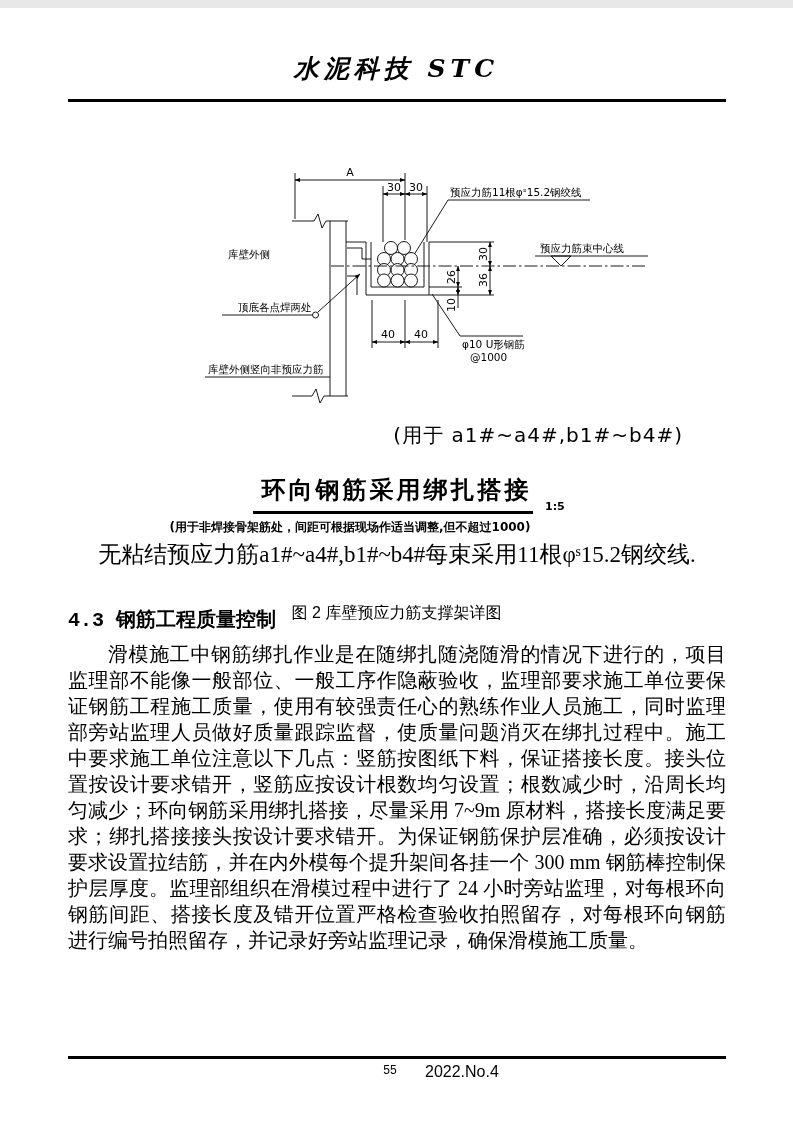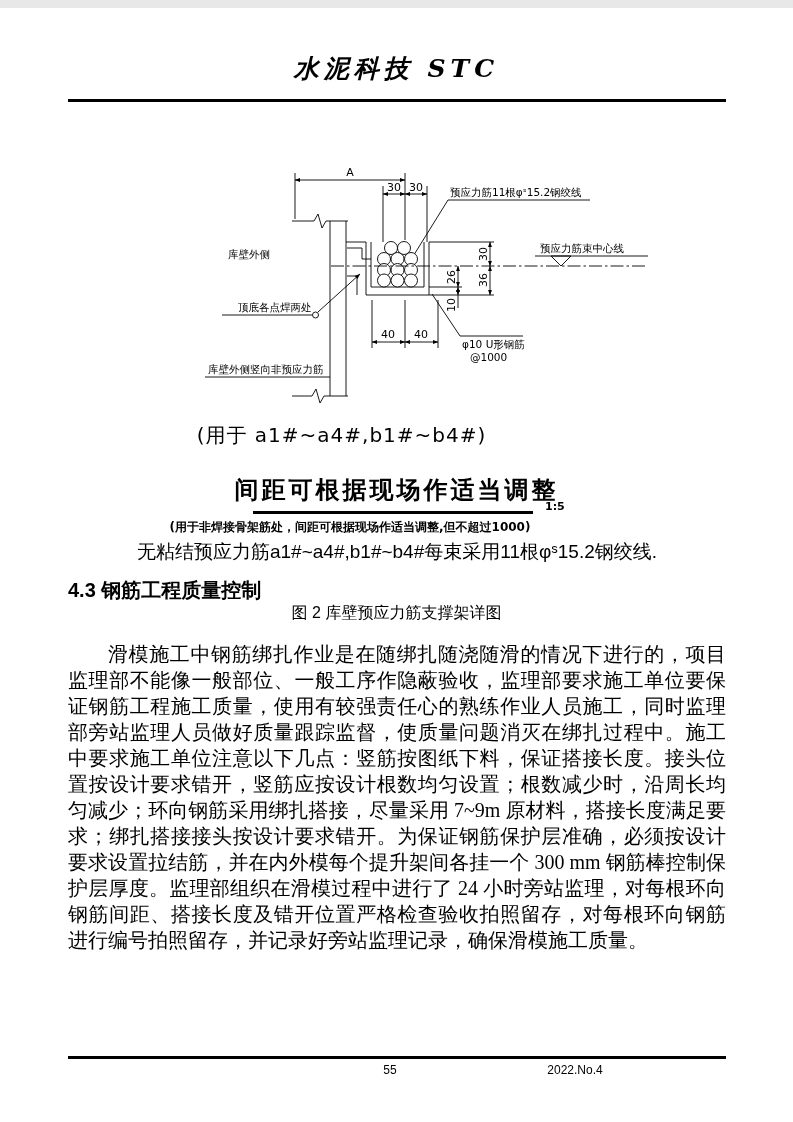--- a/index.html
+++ b/index.html
@@ -15,55 +15,55 @@
     font-size:25px;letter-spacing:5px;
   }
   .header-rule{top:91px;left:68px;width:658px;height:3px;background:#000;}
   
   .drawing{top:135px;left:190px;}
   .drawing text{font-family:"DejaVu Sans",sans-serif;fill:#000;}
   .drawing .dimtxt{font-size:11px;}
   .drawing .lbl{font-size:10.5px;}
   
   .usage-note{
-    top:414px;left:0;width:683px;text-align:center;
+    top:414px;left:0;width:683px;text-align:right;
     font-family:"DejaVu Sans",sans-serif;font-size:20px;letter-spacing:1px;
   }
   .fig-title{
     top:466px;left:0;width:793px;text-align:center;
     font-family:"DejaVu Sans",sans-serif;font-size:24px;font-weight:bold;letter-spacing:3px;
   }
   .fig-title-rule{top:503px;left:253px;width:280px;height:3px;background:#000;}
   .fig-scale{top:492px;left:545px;font-family:"DejaVu Sans",sans-serif;font-size:11px;font-weight:bold;}
   .fig-note1{
     top:511px;left:90px;width:520px;text-align:center;
     font-family:"DejaVu Sans",sans-serif;font-size:12px;font-weight:bold;
   }
   .fig-note2{
     top:531px;left:68px;width:658px;text-align:center;
-    font-family:Liberation Sans, sans-serif;font-size:19px;
+    font-family:Liberation Serif, serif;font-size:23px;
   }
   .fig-caption{
     top:595px;left:0;width:793px;text-align:center;
     font-family:"Liberation Sans",sans-serif;font-size:16px;
   }
   
   .sec-heading{
-    top:569px;left:68px;width:658px;
-    font-size:20px;font-weight:bold;font-family:Liberation Sans, sans-serif;
+    top:598px;left:68px;width:658px;
+    font-size:20px;font-weight:bold;font-family:Liberation Mono, monospace;
   }
   .body-par{
     top:633px;left:68px;width:658px;
     font-size:20px;line-height:26px;text-align:justify;text-justify:inter-ideograph;
     text-indent:2em;margin:0;
   }
   
   .footer-rule{top:1048px;left:68px;width:658px;height:3px;background:#000;}
   .footer-page{top:1055px;left:0;width:780px;text-align:center;font-size:12px;font-family:"Liberation Sans",sans-serif;}
-  .footer-issue{top:1055px;left:425px;width:300px;text-align:center;font-size:12px;font-family:"Liberation Sans",sans-serif;}
+  .footer-issue{top:1055px;left:425px;width:300px;text-align:left;font-size:16px;font-family:"Liberation Sans",sans-serif;}
 </style>
 </head>
 <body>
 
 <div class="page">
 
   <div class="abs journal-title">水泥科技 STC</div>
   <div class="abs header-rule"></div>
 
   <svg class="abs drawing" width="520" height="330" viewBox="190 135 520 330" stroke="#000" stroke-width="0.9" fill="none">
@@ -179,21 +179,21 @@
 
     <g>
       <line x1="432" y1="286" x2="460" y2="328"></line>
       <line x1="460" y1="328" x2="523" y2="328"></line>
       <text class="lbl" x="462" y="340" stroke="none">φ10 U形钢筋</text>
       <text class="lbl" x="470" y="353" stroke="none">@1000</text>
     </g>
   </svg>
 
   <div class="abs usage-note">(用于 a1#~a4#,b1#~b4#)</div>
-  <div class="abs fig-title">间距可根据现场作适当调整</div>
+  <div class="abs fig-title">环向钢筋采用绑扎搭接</div>
   <div class="abs fig-title-rule"></div>
   <div class="abs fig-scale">1:5</div>
   <div class="abs fig-note1">(用于非焊接骨架筋处，间距可根据现场作适当调整,但不超过1000)</div>
   <div class="abs fig-note2">无粘结预应力筋a1#~a4#,b1#~b4#每束采用11根φˢ15.2钢绞线.</div>
   <div class="abs fig-caption">图 2 库壁预应力筋支撑架详图</div>
 
   <div class="abs sec-heading">4.3 钢筋工程质量控制</div>
   <p class="abs body-par">滑模施工中钢筋绑扎作业是在随绑扎随浇随滑的情况下进行的，项目监理部不能像一般部位、一般工序作隐蔽验收，监理部要求施工单位要保证钢筋工程施工质量，使用有较强责任心的熟练作业人员施工，同时监理部旁站监理人员做好质量跟踪监督，使质量问题消灭在绑扎过程中。施工中要求施工单位注意以下几点：竖筋按图纸下料，保证搭接长度。接头位置按设计要求错开，竖筋应按设计根数均匀设置；根数减少时，沿周长均匀减少；环向钢筋采用绑扎搭接，尽量采用 7~9m 原材料，搭接长度满足要求；绑扎搭接接头按设计要求错开。为保证钢筋保护层准确，必须按设计要求设置拉结筋，并在内外模每个提升架间各挂一个 300 mm 钢筋棒控制保护层厚度。监理部组织在滑模过程中进行了 24 小时旁站监理，对每根环向钢筋间距、搭接长度及错开位置严格检查验收拍照留存，对每根环向钢筋进行编号拍照留存，并记录好旁站监理记录，确保滑模施工质量。</p>
 
   <div class="abs footer-rule"></div>

